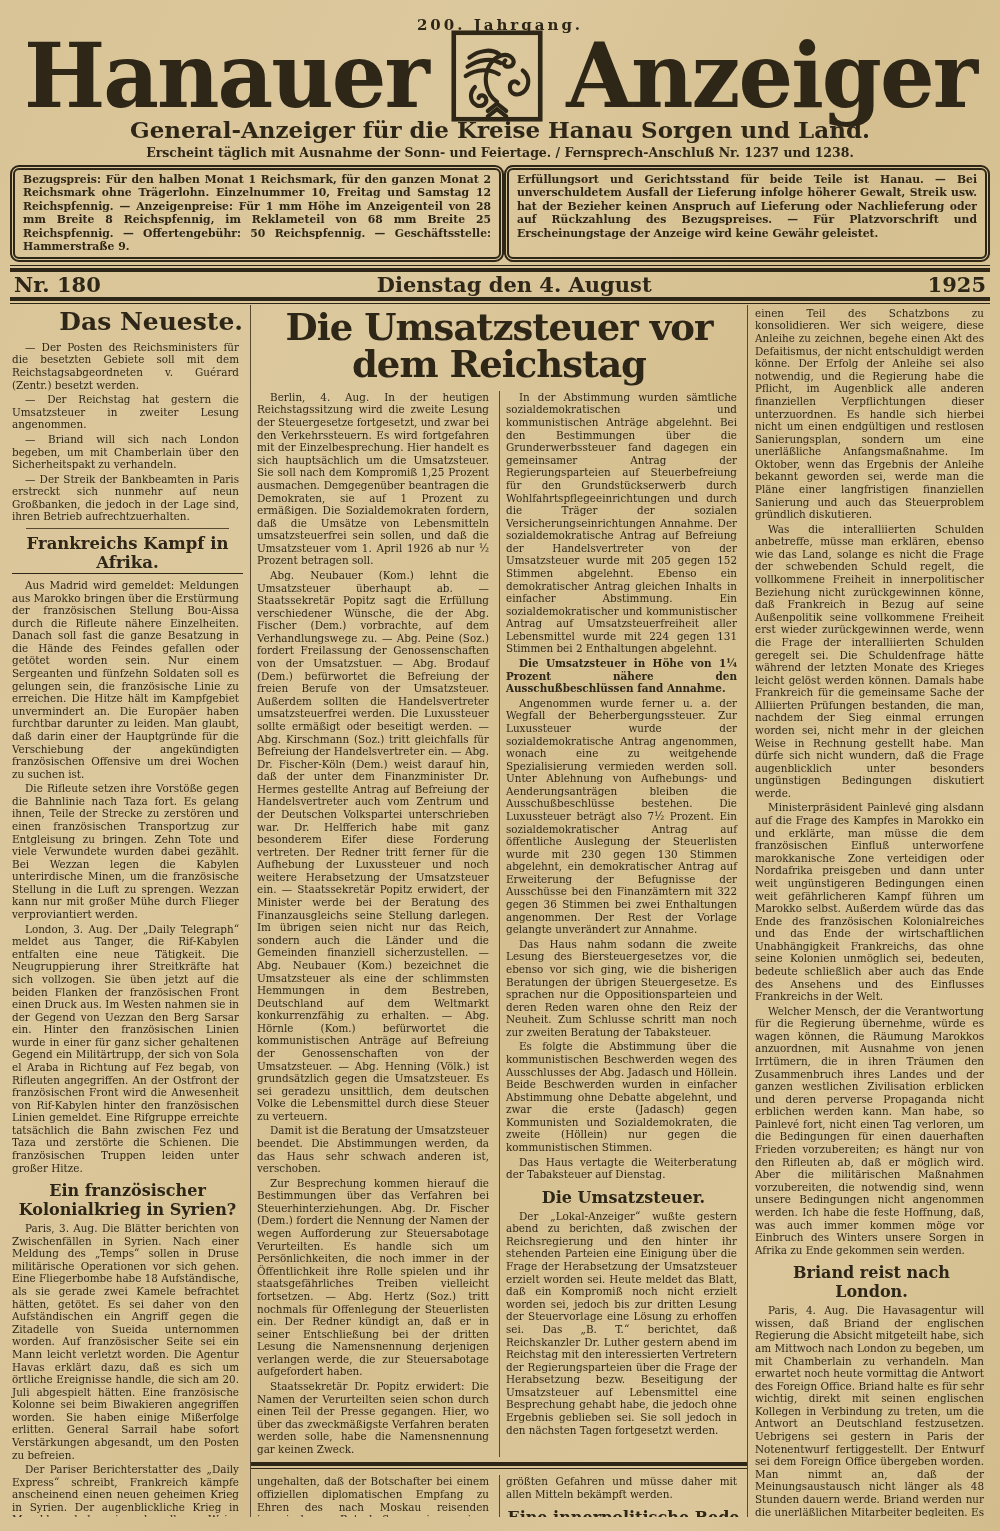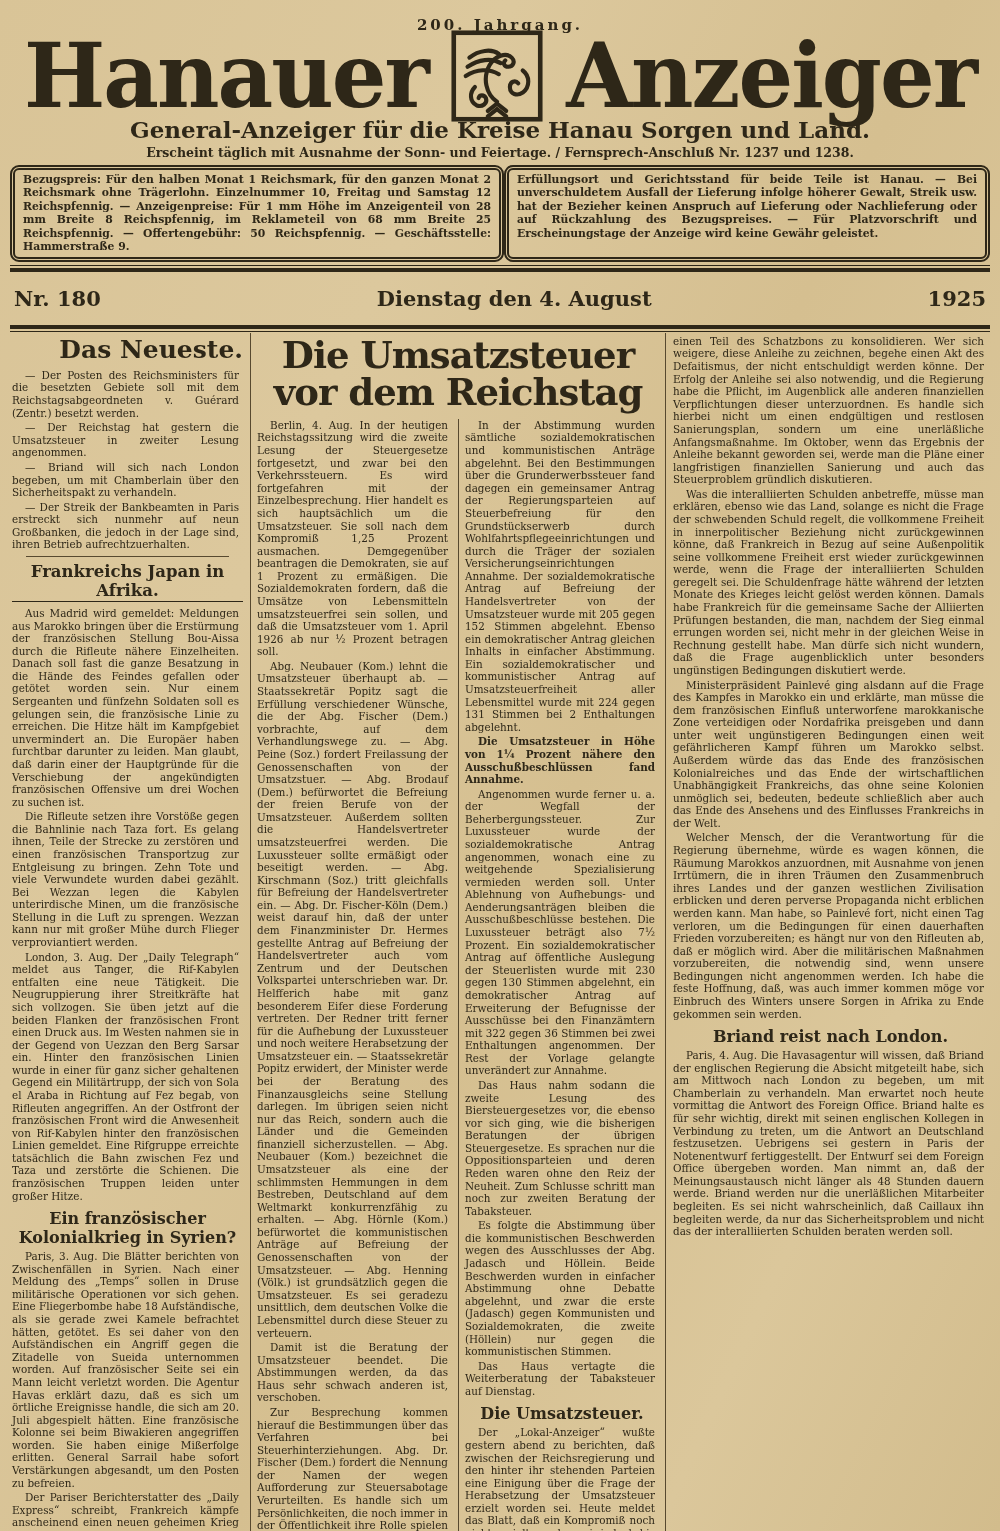--- a/index.html
+++ b/index.html
@@ -14,26 +14,26 @@
   .mast-word{font-size:86px;font-weight:bold;line-height:1.05;letter-spacing:-2px;transform:scaleY(1.04);white-space:nowrap;}
   .emblem{width:92px;height:92px;flex:0 0 auto;margin:0 6px;}
   .subtitle{text-align:center;font-weight:bold;font-size:23px;margin-top:-6px;}
   .pubnote{text-align:center;font-size:12.5px;font-weight:bold;margin-top:2px;}
   .boxes{display:flex;margin-top:5px;}
   .infobox{border:5px double #2e2718;border-radius:9px;padding:3px 8px;font-size:10.8px;line-height:1.25;text-align:justify;font-weight:bold;}
   .infobox.left{width:468px;}
   .infobox.right{flex:1;}
   .rule-thin{border-top:1px solid #2e2718;margin-top:3px;}
   .rule-thick{border-top:4px solid #2e2718;margin-top:2px;}
-  .dateline{display:flex;align-items:baseline;justify-content:space-between;font-weight:bold;font-size:21px;padding:14px 4px;}
+  .dateline{display:flex;align-items:baseline;justify-content:space-between;font-weight:bold;font-size:21px;padding:0 4px;}
   .dateline .center{flex:1;text-align:center;}
   .columns{display:flex;height:1212px;overflow:hidden;margin-top:1px;}
   .col{box-sizing:border-box;overflow:hidden;}
   .c1{width:240px;padding:2px 7px 0 2px;}
-  .cmid{width:416px;border-left:1px solid #57492f;border-right:1px solid #57492f;padding:0 0 0 0;}
+  .cmid{width:498px;border-left:1px solid #57492f;border-right:1px solid #57492f;padding:0 0 0 0;}
   .c4{flex:1;padding:2px 2px 0 7px;}
   p.bp{font-size:10.4px;line-height:1.21;text-align:justify;text-indent:13px;margin:0 4px 2px 0;}
   .h-neueste{font-size:25px;font-weight:bold;text-align:right;margin:0 0 5px 0;}
   .h-afrika{text-align:center;margin:3px 0 5px 0;}
   .h-afrika span{display:inline-block;font-size:16.5px;font-weight:bold;border-bottom:1px solid #2e2718;padding-bottom:1px;}
   .h-sub{font-size:16px;font-weight:bold;text-align:center;margin:7px 0 3px 0;}
   .h-main{font-size:37px;font-weight:bold;text-align:center;line-height:1.0;margin:4px 0 8px 0;letter-spacing:-1px;}
   .thinrule{border-top:1px solid #57492f;margin:5px 14px;}
   .midcols{display:flex;}
   .m2{width:50%;box-sizing:border-box;padding:0 6px;}
@@ -93,21 +93,21 @@
     <div class="col c1">
       <div>
         <div class="h-neueste">Das Neueste.</div>
         <p class="bp">— Der Posten des Reichsministers für die besetzten Gebiete soll mit dem Reichstagsabgeordneten v. Guérard (Zentr.) besetzt werden.</p>
         <p class="bp">— Der Reichstag hat gestern die Umsatzsteuer in zweiter Lesung angenommen.</p>
         <p class="bp">— Briand will sich nach London begeben, um mit Chamberlain über den Sicherheitspakt zu verhandeln.</p>
         <p class="bp">— Der Streik der Bankbeamten in Paris erstreckt sich nunmehr auf neun Großbanken, die jedoch in der Lage sind, ihren Betrieb aufrechtzuerhalten.</p>
       </div>
       <div class="thinrule"></div>
       <div>
-        <div class="h-afrika"><span>Frankreichs Japan in Afrika.</span></div>
+        <div class="h-afrika"><span>Frankreichs Kampf in Afrika.</span></div>
         <p class="bp">Aus Madrid wird gemeldet: Meldungen aus Marokko bringen über die Erstürmung der französischen Stellung Bou-Aissa durch die Rifleute nähere Einzelheiten. Danach soll fast die ganze Besatzung in die Hände des Feindes gefallen oder getötet worden sein. Nur einem Sergeanten und fünfzehn Soldaten soll es gelungen sein, die französische Linie zu erreichen. Die Hitze hält im Kampfgebiet unvermindert an. Die Europäer haben furchtbar darunter zu leiden. Man glaubt, daß darin einer der Hauptgründe für die Verschiebung der angekündigten französischen Offensive um drei Wochen zu suchen ist.</p>
         <p class="bp">Die Rifleute setzen ihre Vorstöße gegen die Bahnlinie nach Taza fort. Es gelang ihnen, Teile der Strecke zu zerstören und einen französischen Transportzug zur Entgleisung zu bringen. Zehn Tote und viele Verwundete wurden dabei gezählt. Bei Wezzan legen die Kabylen unterirdische Minen, um die französische Stellung in die Luft zu sprengen. Wezzan kann nur mit großer Mühe durch Flieger verproviantiert werden.</p>
         <p class="bp">London, 3. Aug. Der „Daily Telegraph“ meldet aus Tanger, die Rif-Kabylen entfalten eine neue Tätigkeit. Die Neugruppierung ihrer Streitkräfte hat sich vollzogen. Sie üben jetzt auf die beiden Flanken der französischen Front einen Druck aus. Im Westen nahmen sie in der Gegend von Uezzan den Berg Sarsar ein. Hinter den französischen Linien wurde in einer für ganz sicher gehaltenen Gegend ein Militärtrupp, der sich von Sola el Araba in Richtung auf Fez begab, von Rifleuten angegriffen. An der Ostfront der französischen Front wird die Anwesenheit von Rif-Kabylen hinter den französischen Linien gemeldet. Eine Rifgruppe erreichte tatsächlich die Bahn zwischen Fez und Taza und zerstörte die Schienen. Die französischen Truppen leiden unter großer Hitze.</p>
       </div>
       <div>
         <div class="h-sub">Ein französischer Kolonialkrieg in Syrien?</div>
         <p class="bp">Paris, 3. Aug. Die Blätter berichten von Zwischenfällen in Syrien. Nach einer Meldung des „Temps“ sollen in Druse militärische Operationen vor sich gehen. Eine Fliegerbombe habe 18 Aufständische, als sie gerade zwei Kamele befrachtet hätten, getötet. Es sei daher von den Aufständischen ein Angriff gegen die Zitadelle von Sueida unternommen worden. Auf französischer Seite sei ein Mann leicht verletzt worden. Die Agentur Havas erklärt dazu, daß es sich um örtliche Ereignisse handle, die sich am 20. Juli abgespielt hätten. Eine französische Kolonne sei beim Biwakieren angegriffen worden. Sie haben einige Mißerfolge erlitten. General Sarrail habe sofort Verstärkungen abgesandt, um den Posten zu befreien.</p>
         <p class="bp">Der Pariser Berichterstatter des „Daily Express“ schreibt, Frankreich kämpfe anscheinend einen neuen geheimen Krieg in Syrien. Der augenblickliche Krieg in Marokko habe in derselben Weise begonnen, wie die jetzigen Schwierigkeiten in Syrien. Der „Daily Herald“ schreibt, neben seinem kostspieligen Marokkofeldzug stehe Frankreich jetzt einem neuen Aufstand in Syrien gegenüber.</p>
       </div>
 

